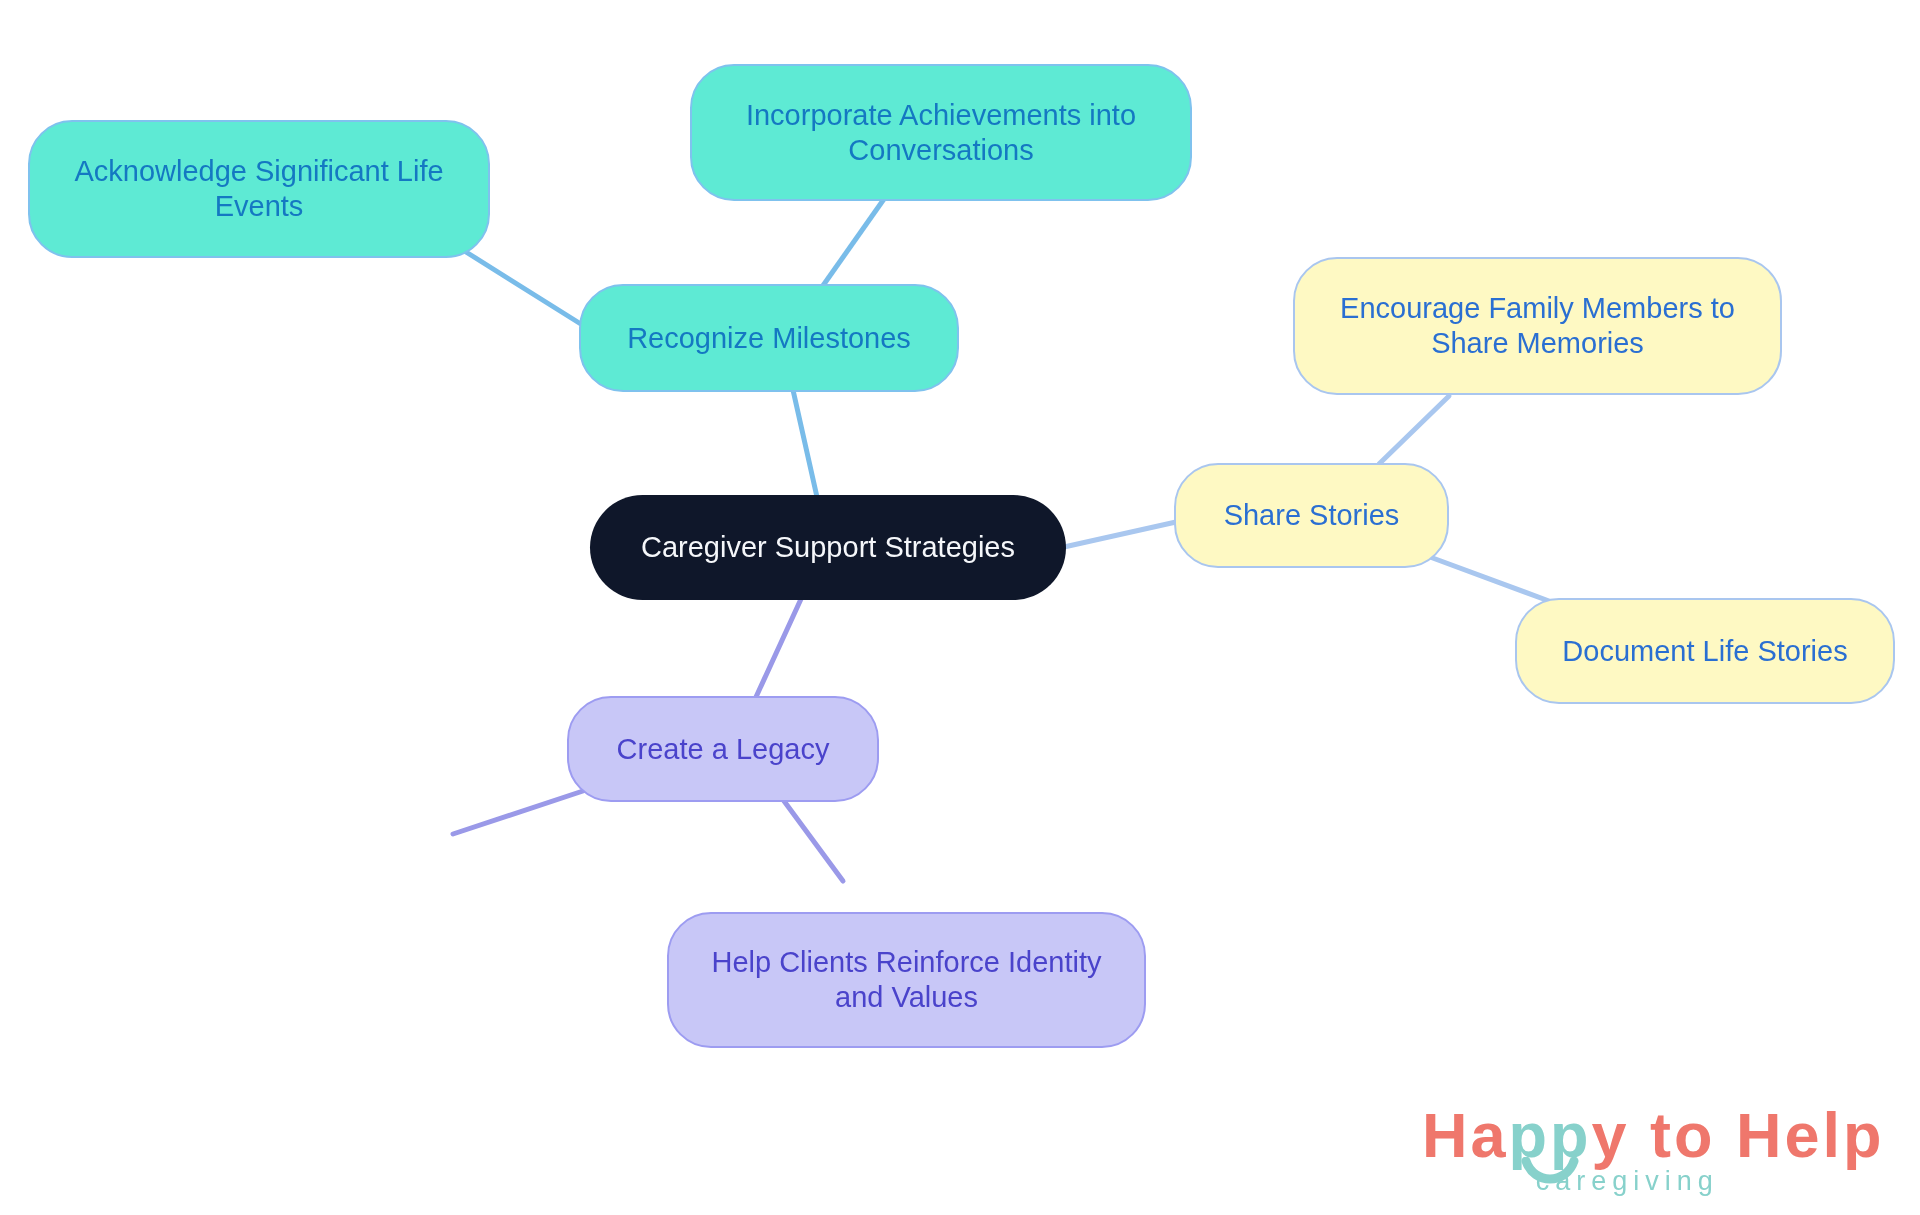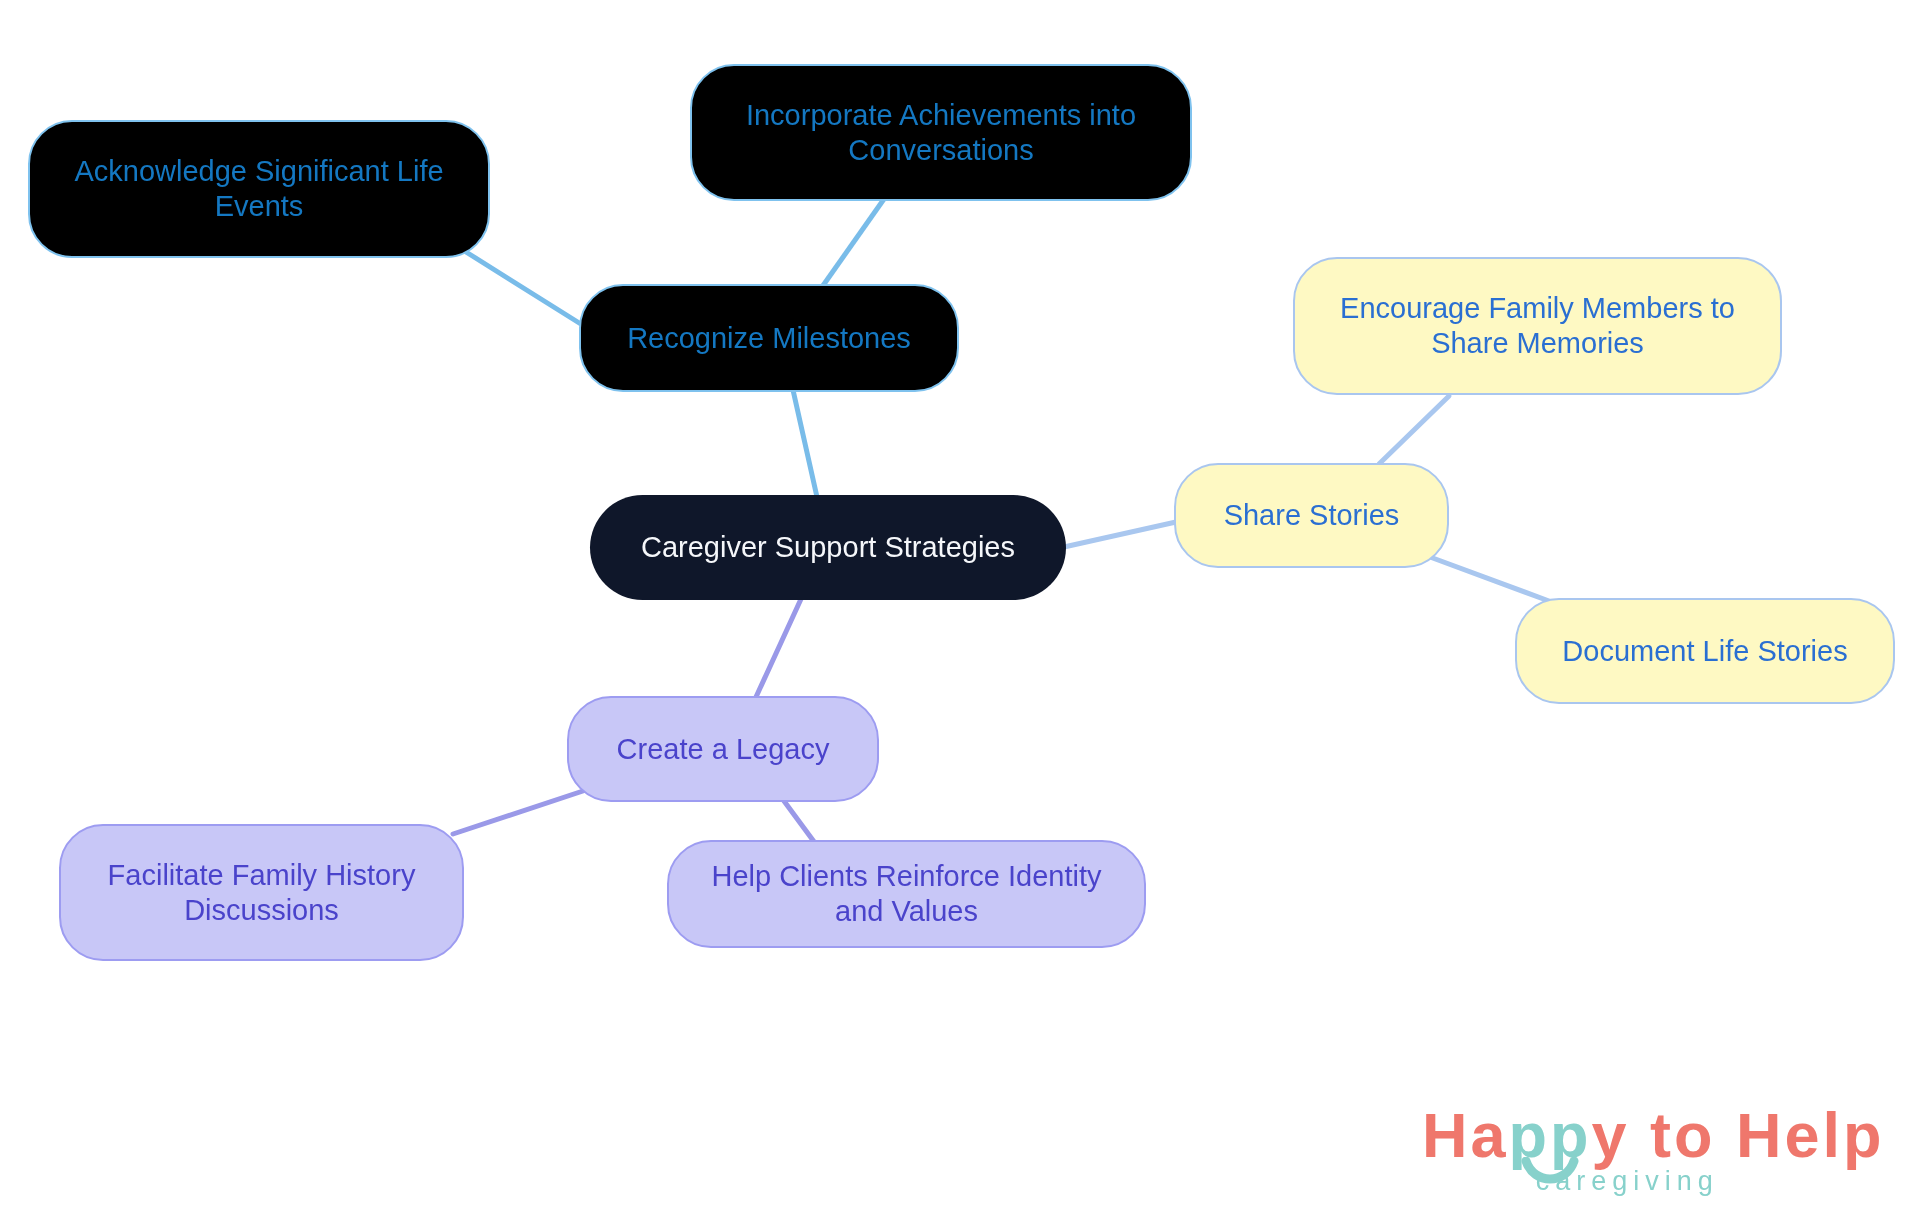--- a/index.html
+++ b/index.html
@@ -14,21 +14,21 @@
     position:absolute; z-index:2;
     display:flex; align-items:center; justify-content:center;
     text-align:center; white-space:pre-line;
     font-size:29px; line-height:35px;
     border-radius:44px; box-sizing:border-box;
     padding:0 10px;
   }
   .node.central {
     background:#0f172a; color:#F5F7FA; border:none; border-radius:53px;
   }
-  .node.blue   { background:#000000; border:2px solid #7FC2EE; color:#1478C2; }
+  .node.blue   { background:#5eead4; border:2px solid #7FC2EE; color:#1478C2; }
   .node.peri   { background:#fef9c3; border:2px solid #A9C6EF; color:#2A6FD2; }
   .node.purp   { background:#C8C7F7; border:2px solid #9D9CF1; color:#4A43CB; }
 
   .edge-blue { stroke:#79BCE9; stroke-width:5; stroke-linecap:round; }
   .edge-peri { stroke:#A9C7EF; stroke-width:5; stroke-linecap:round; }
   .edge-purp { stroke:#9A99E8; stroke-width:5; stroke-linecap:round; }
 
   .logo { position:absolute; left:1422px; top:1102px; z-index:3; }
   .logo-main {
     font-size:63px; font-weight:800; letter-spacing:3px;
@@ -71,24 +71,22 @@
 
   <div class="node peri" style="left:1174px; top:463px; width:275px; height:105px;">Share Stories</div>
 
   <div class="node peri" style="left:1293px; top:257px; width:489px; height:138px;">Encourage Family Members to
 Share Memories</div>
 
   <div class="node peri" style="left:1515px; top:598px; width:380px; height:106px;">Document Life Stories</div>
 
   <div class="node purp" style="left:567px; top:696px; width:312px; height:106px;">Create a Legacy</div>
 
-  <div class="node purp" style="left:59px; top:824px; width:405px; height:137px;">Facilitate Family History
-Discussions</div>
 
-  <div class="node purp" style="left:667px; top:840px; width:479px; height:108px;">Help Clients Reinforce Identity
+  <div class="node purp" style="left:667px; top:912px; width:479px; height:136px;">Help Clients Reinforce Identity
 and Values</div>
 
   <div class="logo">
     <div class="logo-main"><span>Ha</span><span class="pp-wrap"><span class="teal-txt">pp</span><svg class="smile" width="62" height="34" viewBox="0 0 62 34">
             <path d="M7,4 C15,28 47,28 55,4" fill="none" stroke="#87D1CB" stroke-width="9" stroke-linecap="round"></path>
           </svg></span><span>y to Help</span></div>
     <div class="logo-sub">caregiving</div>
   </div>
 
 </div>

